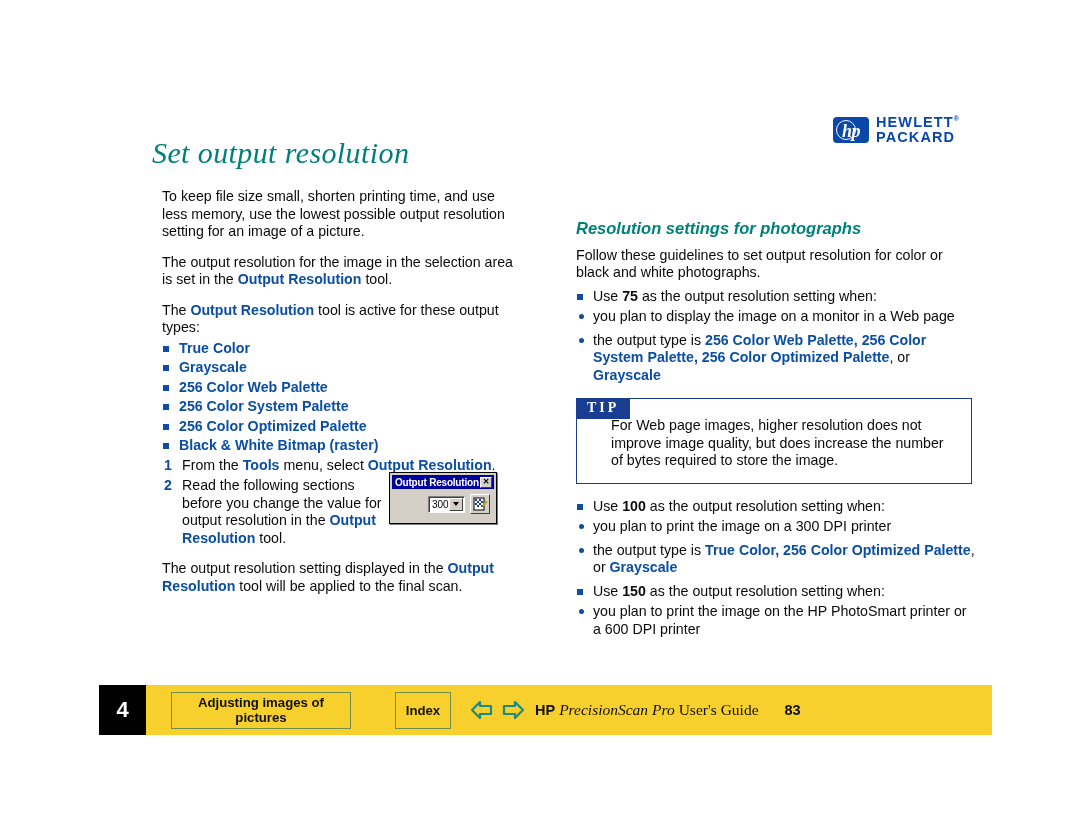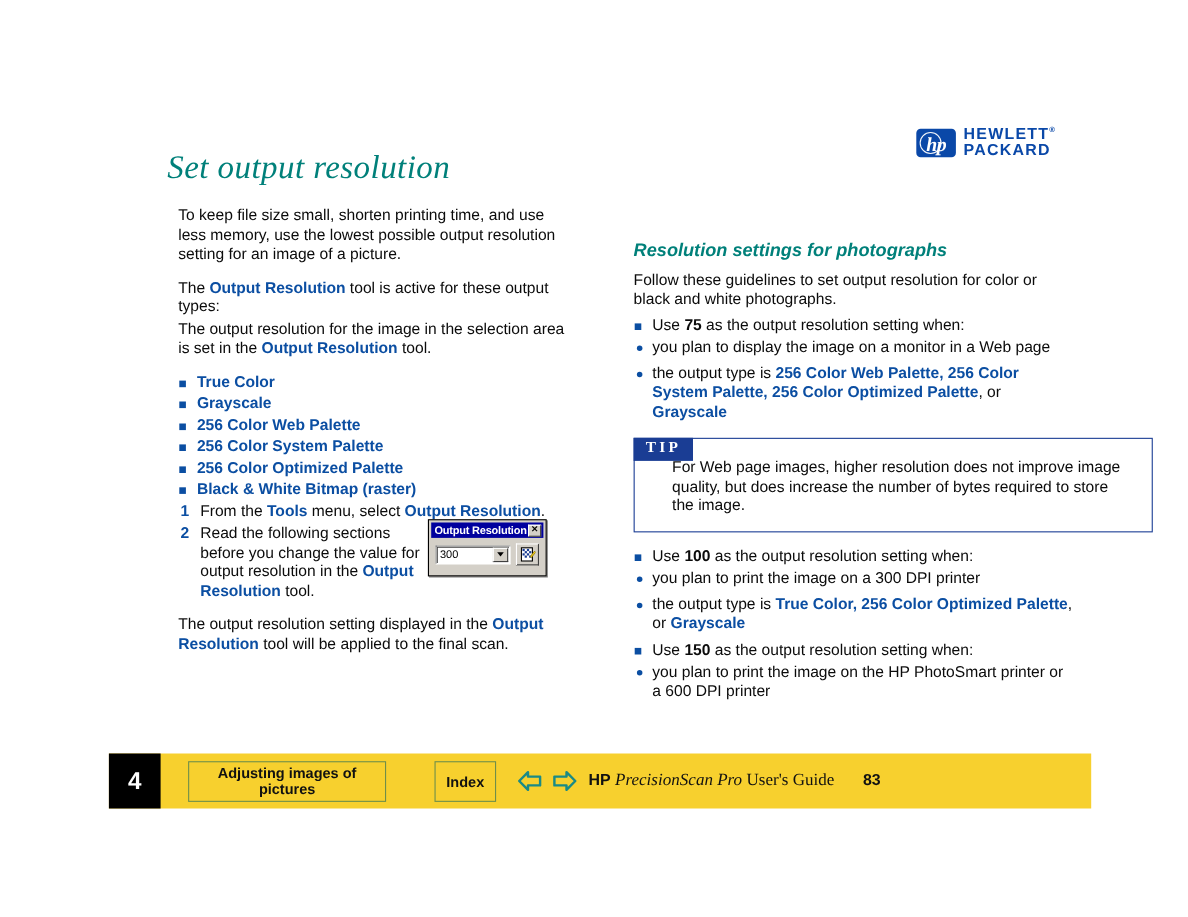--- a/index.html
+++ b/index.html
@@ -227,20 +227,21 @@
     font-weight: bold;
     color: #000;
     line-height: 1;
     box-sizing: border-box;
   }
   .dlg-body {
     display: flex;
     align-items: center;
     gap: 5px;
     padding: 5px 4px 2px 4px;
+    margin-left: 32px;
   }
   .combo {
     flex: 1;
     height: 17px;
     background: #ffffff;
     border: 1px solid #808080;
     border-right-color: #ffffff;
     border-bottom-color: #ffffff;
     box-shadow: inset 1px 1px 0 #404040;
     display: flex;
@@ -284,21 +285,21 @@
     display: flex;
     align-items: center;
     justify-content: center;
     box-sizing: border-box;
   }
 
   
   .tip-wrap {
     position: relative;
     margin: 14px 0 14px 0;
-    width: 472px;
+    width: 396px;
   }
   .tip-label {
     position: absolute;
     left: 0;
     top: 0;
     background: #1a3d94;
     color: #ffffff;
     font-family: "Liberation Serif", serif;
     font-weight: bold;
     font-size: 14px;
@@ -412,26 +413,26 @@
       <span>PACKARD</span>
     </div>
   </div>
 
   <div class="doc-title">Set output resolution</div>
 
   <div class="col-left">
 
     <p class="para">To keep file size small, shorten printing time, and use less memory, use the lowest possible output resolution setting for an image of a picture.</p>
 
+    <p class="para">
+      <span>The output resolution for the image in the selection area is set in the </span><span class="blue">Output Resolution</span><span> tool.</span>
+    </p>
+
     <p class="para tight">
       <span>The </span><span class="blue">Output Resolution</span><span> tool is active for these output types:</span>
-    </p>
-
-    <p class="para">
-      <span>The output resolution for the image in the selection area is set in the </span><span class="blue">Output Resolution</span><span> tool.</span>
     </p>
 
     <ul class="sq">
       <li class="blue-item">True Color</li>
       <li class="blue-item">Grayscale</li>
       <li class="blue-item">256 Color Web Palette</li>
       <li class="blue-item">256 Color System Palette</li>
       <li class="blue-item">256 Color Optimized Palette</li>
       <li class="blue-item">Black &amp; White Bitmap (raster)</li>
     </ul>

